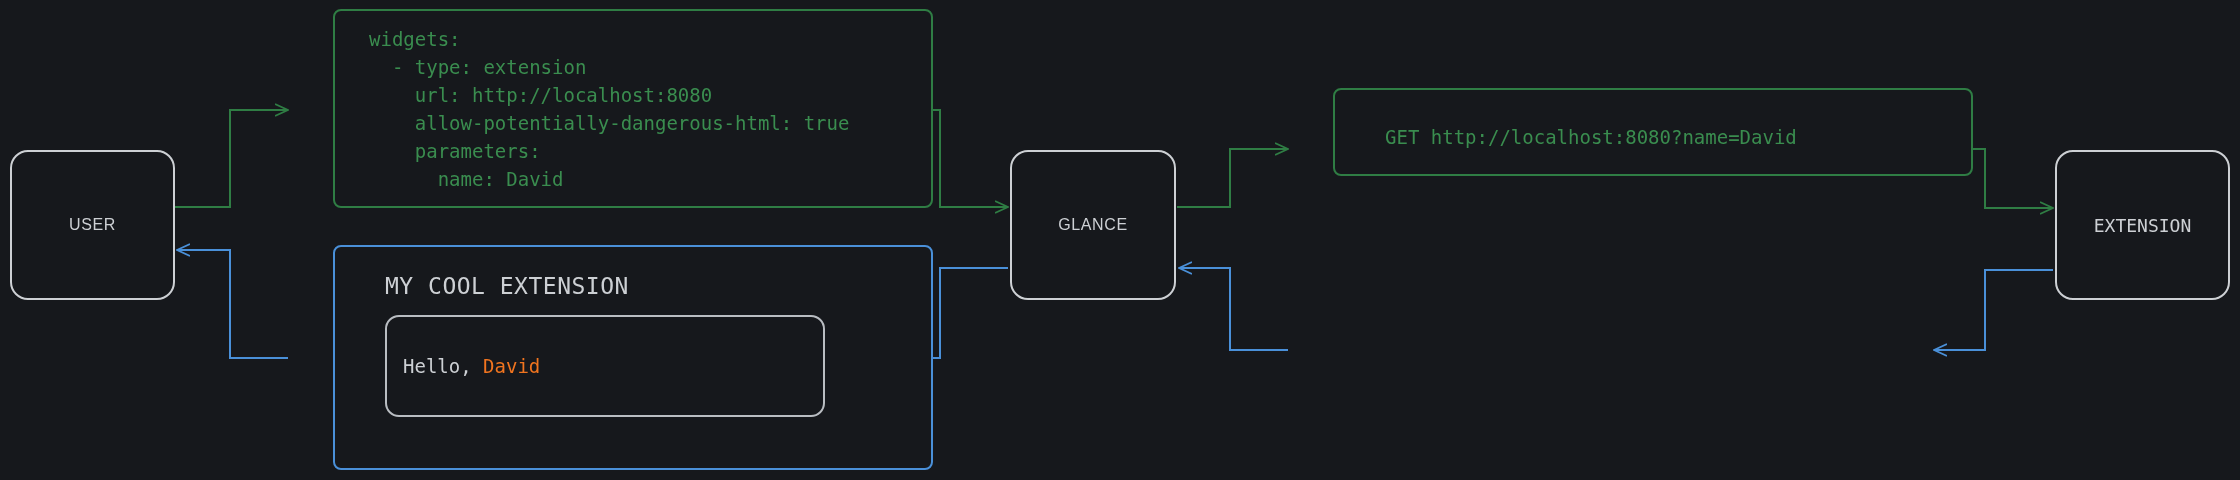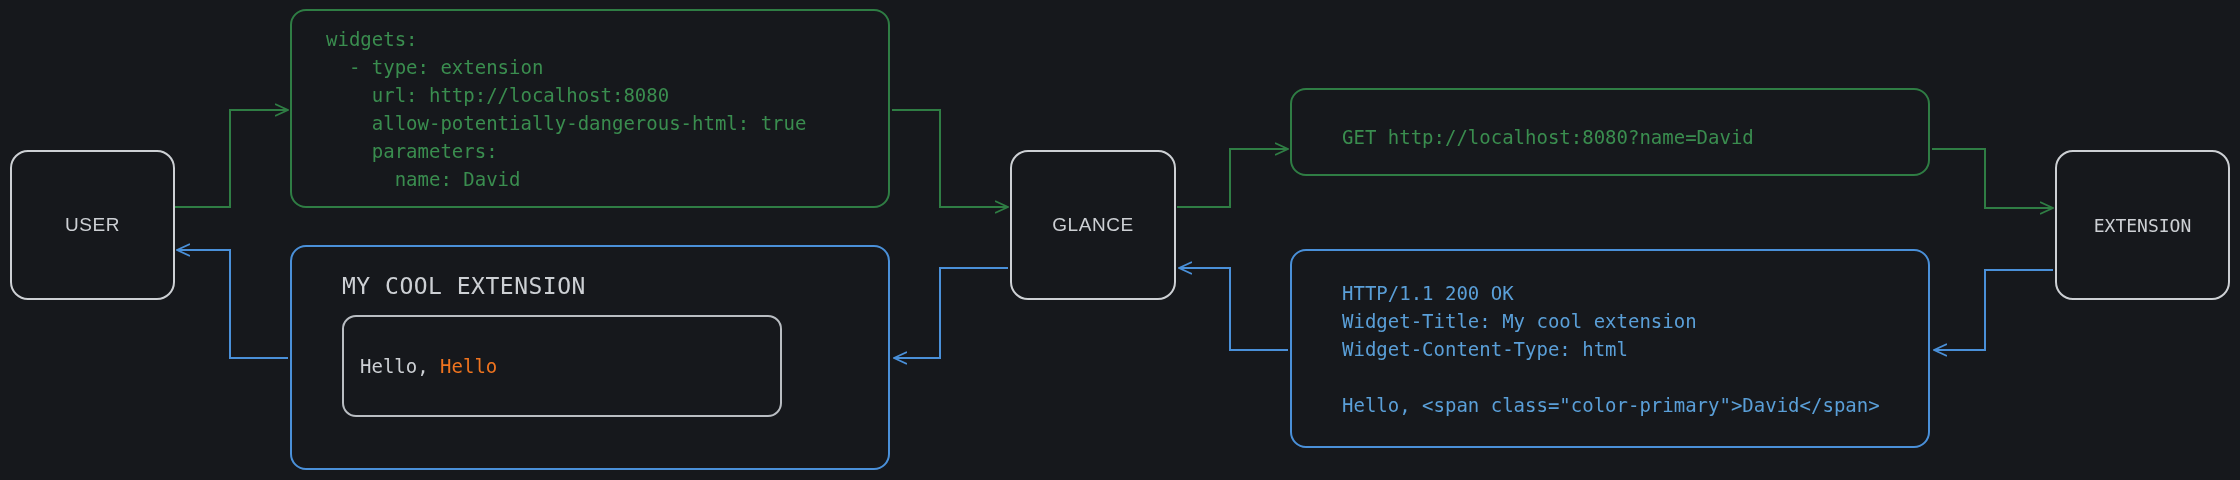--- a/index.html
+++ b/index.html
@@ -30,42 +30,43 @@
     border: 2px solid #cdd0d4;
     border-radius: 18px;
     background: #16181c;
     display: flex;
     align-items: center;
     justify-content: center;
     z-index: 3;
   }
   .node-label {
     font-family: "Liberation Sans", sans-serif;
-    font-size: 19px;
+    font-size: 16px;
     letter-spacing: 0.6px;
     color: #cdd0d4;
     white-space: nowrap;
   }
   .node-label.mono {
     font-family: "DejaVu Sans Mono", monospace;
     font-size: 18px;
     letter-spacing: 0;
   }
 
   
   .panel {
     position: absolute;
     box-sizing: border-box;
     border: 2px solid;
-    border-radius: 16px;
+    border-radius: 8px;
     background: #16181c;
     z-index: 3;
     display: flex;
     flex-direction: column;
     justify-content: center;
+    margin-left: 43px;
   }
   .panel.green { border-color: #2f7d44; }
   .panel.blue  { border-color: #4a90d9; }
 
   .code {
     font-family: "DejaVu Sans Mono", monospace;
     font-size: 19px;
     line-height: 28px;
     white-space: pre;
     margin: 0;
@@ -162,30 +163,23 @@
     url: http://localhost:8080
     allow-potentially-dangerous-html: true
     parameters:
       name: David</pre>
   </div>
 
   <div class="panel green" id="get-panel">
     <pre class="code green">GET http://localhost:8080?name=David</pre>
   </div>
 
-  <div class="panel blue" id="http-panel">
-    <pre class="code blue">HTTP/1.1 200 OK
-Widget-Title: My cool extension
-Widget-Content-Type: html
-
-Hello, &lt;span class="color-primary"&gt;David&lt;/span&gt;</pre>
-  </div>
 
   <div class="panel blue" id="widget-panel">
     <div class="widget-inner">
       <div class="widget-title">MY COOL EXTENSION</div>
       <div class="widget-card">
-        <div class="widget-card-text"><span>Hello, </span><span class="accent">Hello</span></div>
+        <div class="widget-card-text"><span>Hello, </span><span class="accent">David</span></div>
       </div>
     </div>
   </div>
 
 </div>
 
 </body></html>

